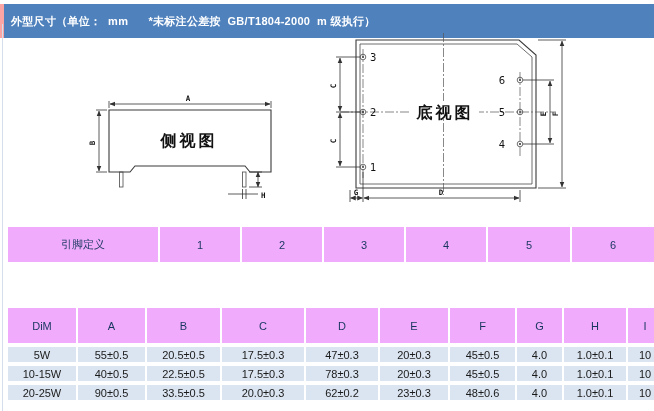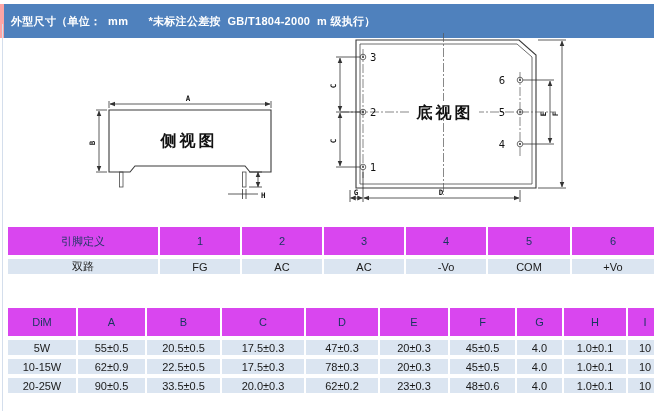--- a/index.html
+++ b/index.html
@@ -31,21 +31,21 @@
   .viewtitle{fill:#111111;font-size:16px;font-weight:bold;letter-spacing:3px;font-family:"DejaVu Sans","Liberation Sans",sans-serif;}
   
   table.datatable{
     position:absolute;border-collapse:separate;border-spacing:2px 4px;
     table-layout:fixed;font-size:11px;
   }
   table.datatable td,table.datatable th{
     text-align:center;vertical-align:middle;padding:0 2px;overflow:hidden;white-space:nowrap;
     font-weight:normal;
   }
-  table.datatable th{background:#d946ef;color:#17365d;height:28px;}
+  table.datatable th{background:#f0abfc;color:#17365d;height:35px;}
   table.datatable td{background:#dbe5f1;color:#1a1a1a;height:15px;}
   #pin-table{left:6px;top:223px;width:642px;}
   #dim-table{left:6px;top:304px;width:642px;}
 </style>
 </head>
 <body>
 
 <div id="canvas">
 
   <div id="titlebar">
@@ -164,29 +164,20 @@
     </colgroup>
     <tbody>
         <tr>
       <th>引脚定义</th>
       <th>1</th>
       <th>2</th>
       <th>3</th>
       <th>4</th>
       <th>5</th>
       <th>6</th>
-    </tr>
-    <tr>
-      <td>双路</td>
-      <td>FG</td>
-      <td>AC</td>
-      <td>AC</td>
-      <td>-Vo</td>
-      <td>COM</td>
-      <td>+Vo</td>
     </tr>
   </tbody>
     </table>
 
   <table id="dim-table" class="datatable">
     <colgroup>
       <col style="width:68px">
         <col style="width:67px">
         <col style="width:73px">
         <col style="width:82px">
@@ -217,21 +208,21 @@
       <td>17.5±0.3</td>
       <td>47±0.3</td>
       <td>20±0.3</td>
       <td>45±0.5</td>
       <td>4.0</td>
       <td>1.0±0.1</td>
       <td>10</td>
     </tr>
     <tr>
       <td>10-15W</td>
-      <td>62±0.9</td>
+      <td>40±0.5</td>
       <td>22.5±0.5</td>
       <td>17.5±0.3</td>
       <td>78±0.3</td>
       <td>20±0.3</td>
       <td>45±0.5</td>
       <td>4.0</td>
       <td>1.0±0.1</td>
       <td>10</td>
     </tr>
     <tr>

